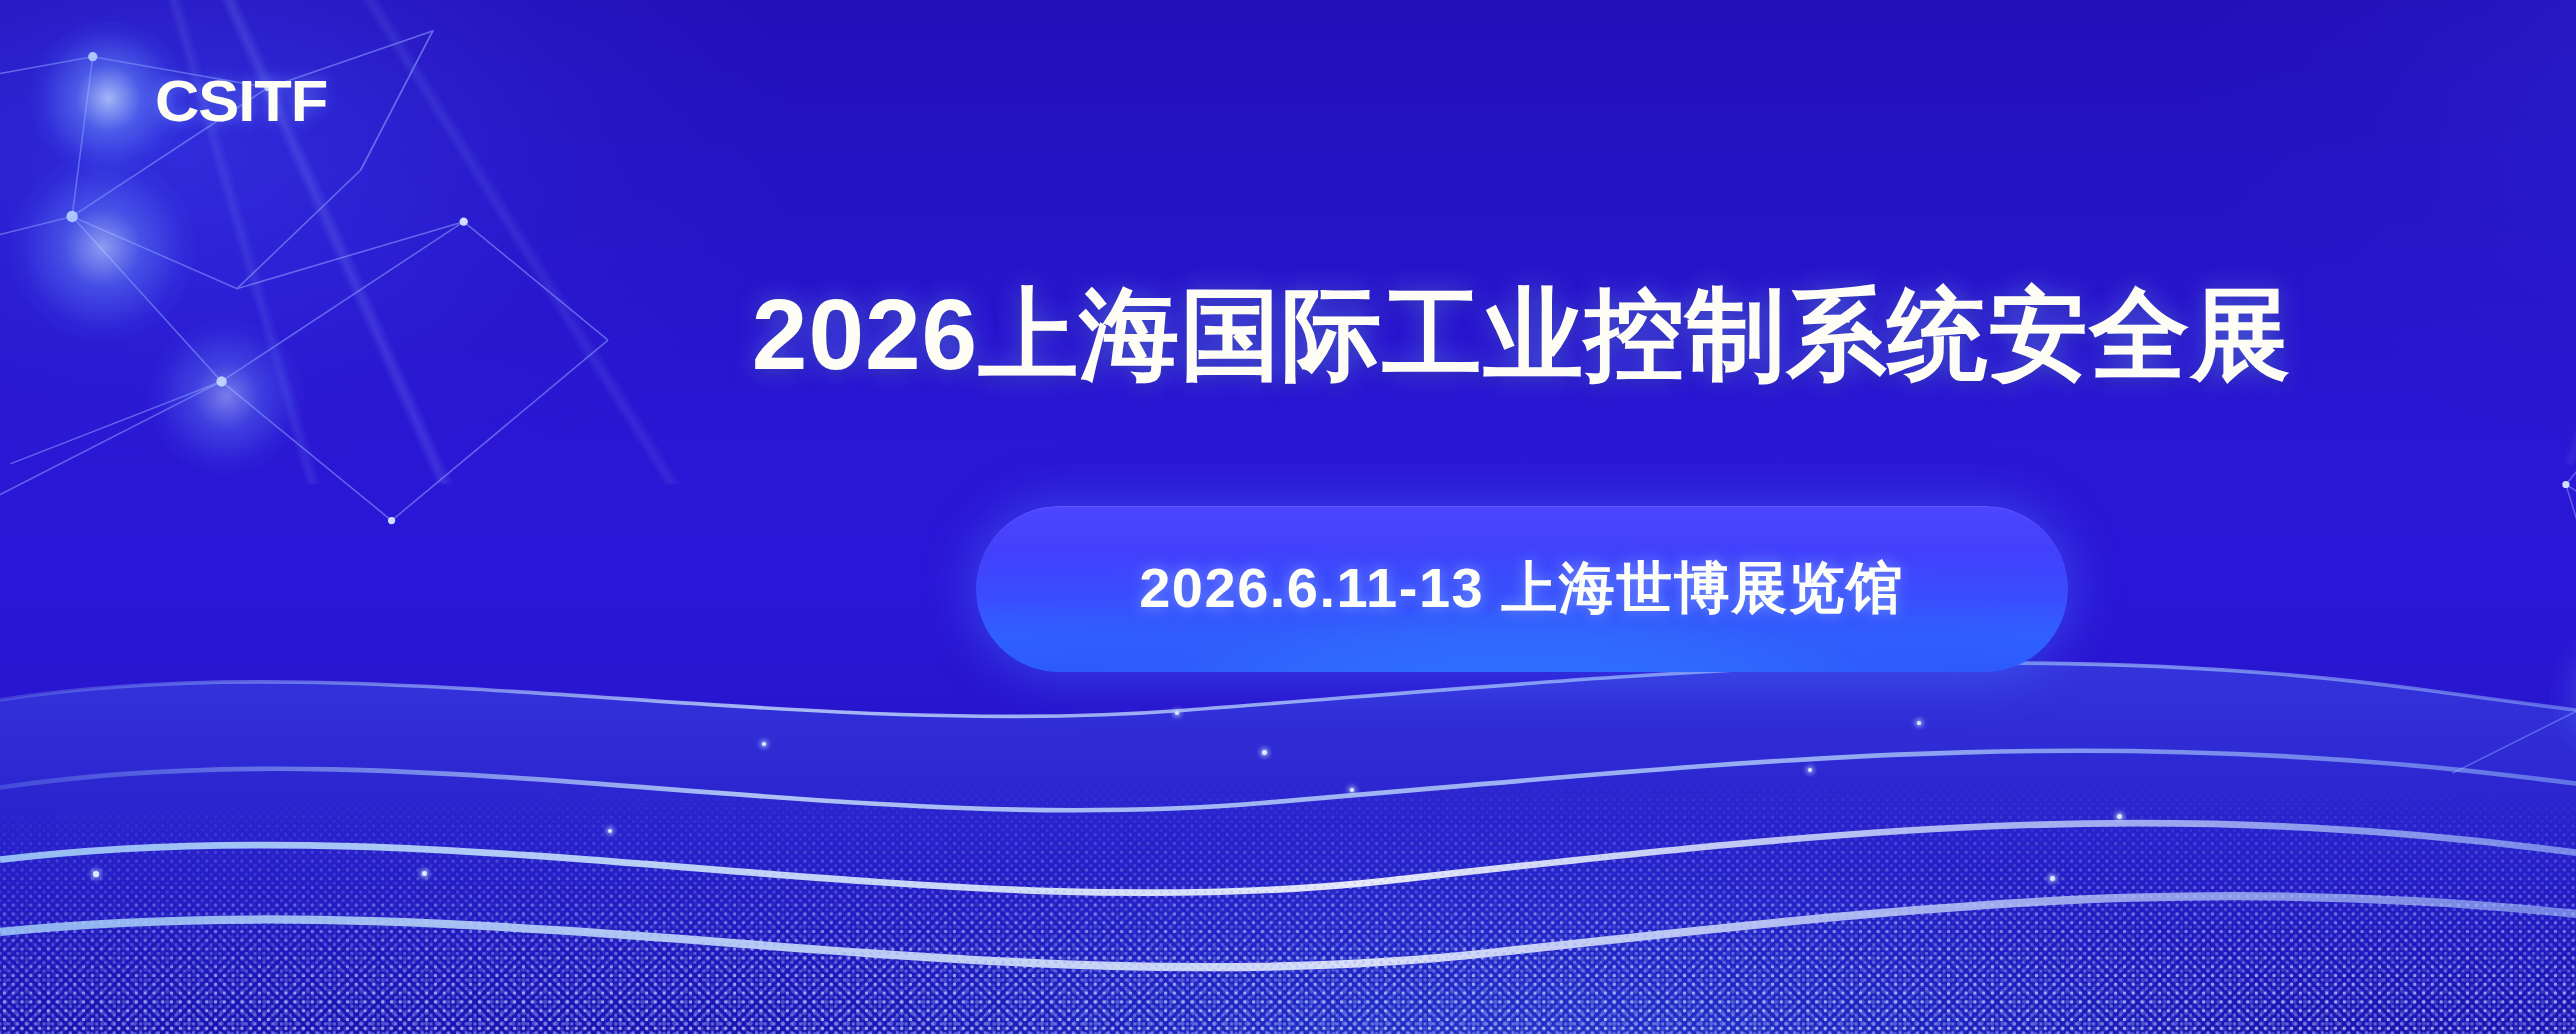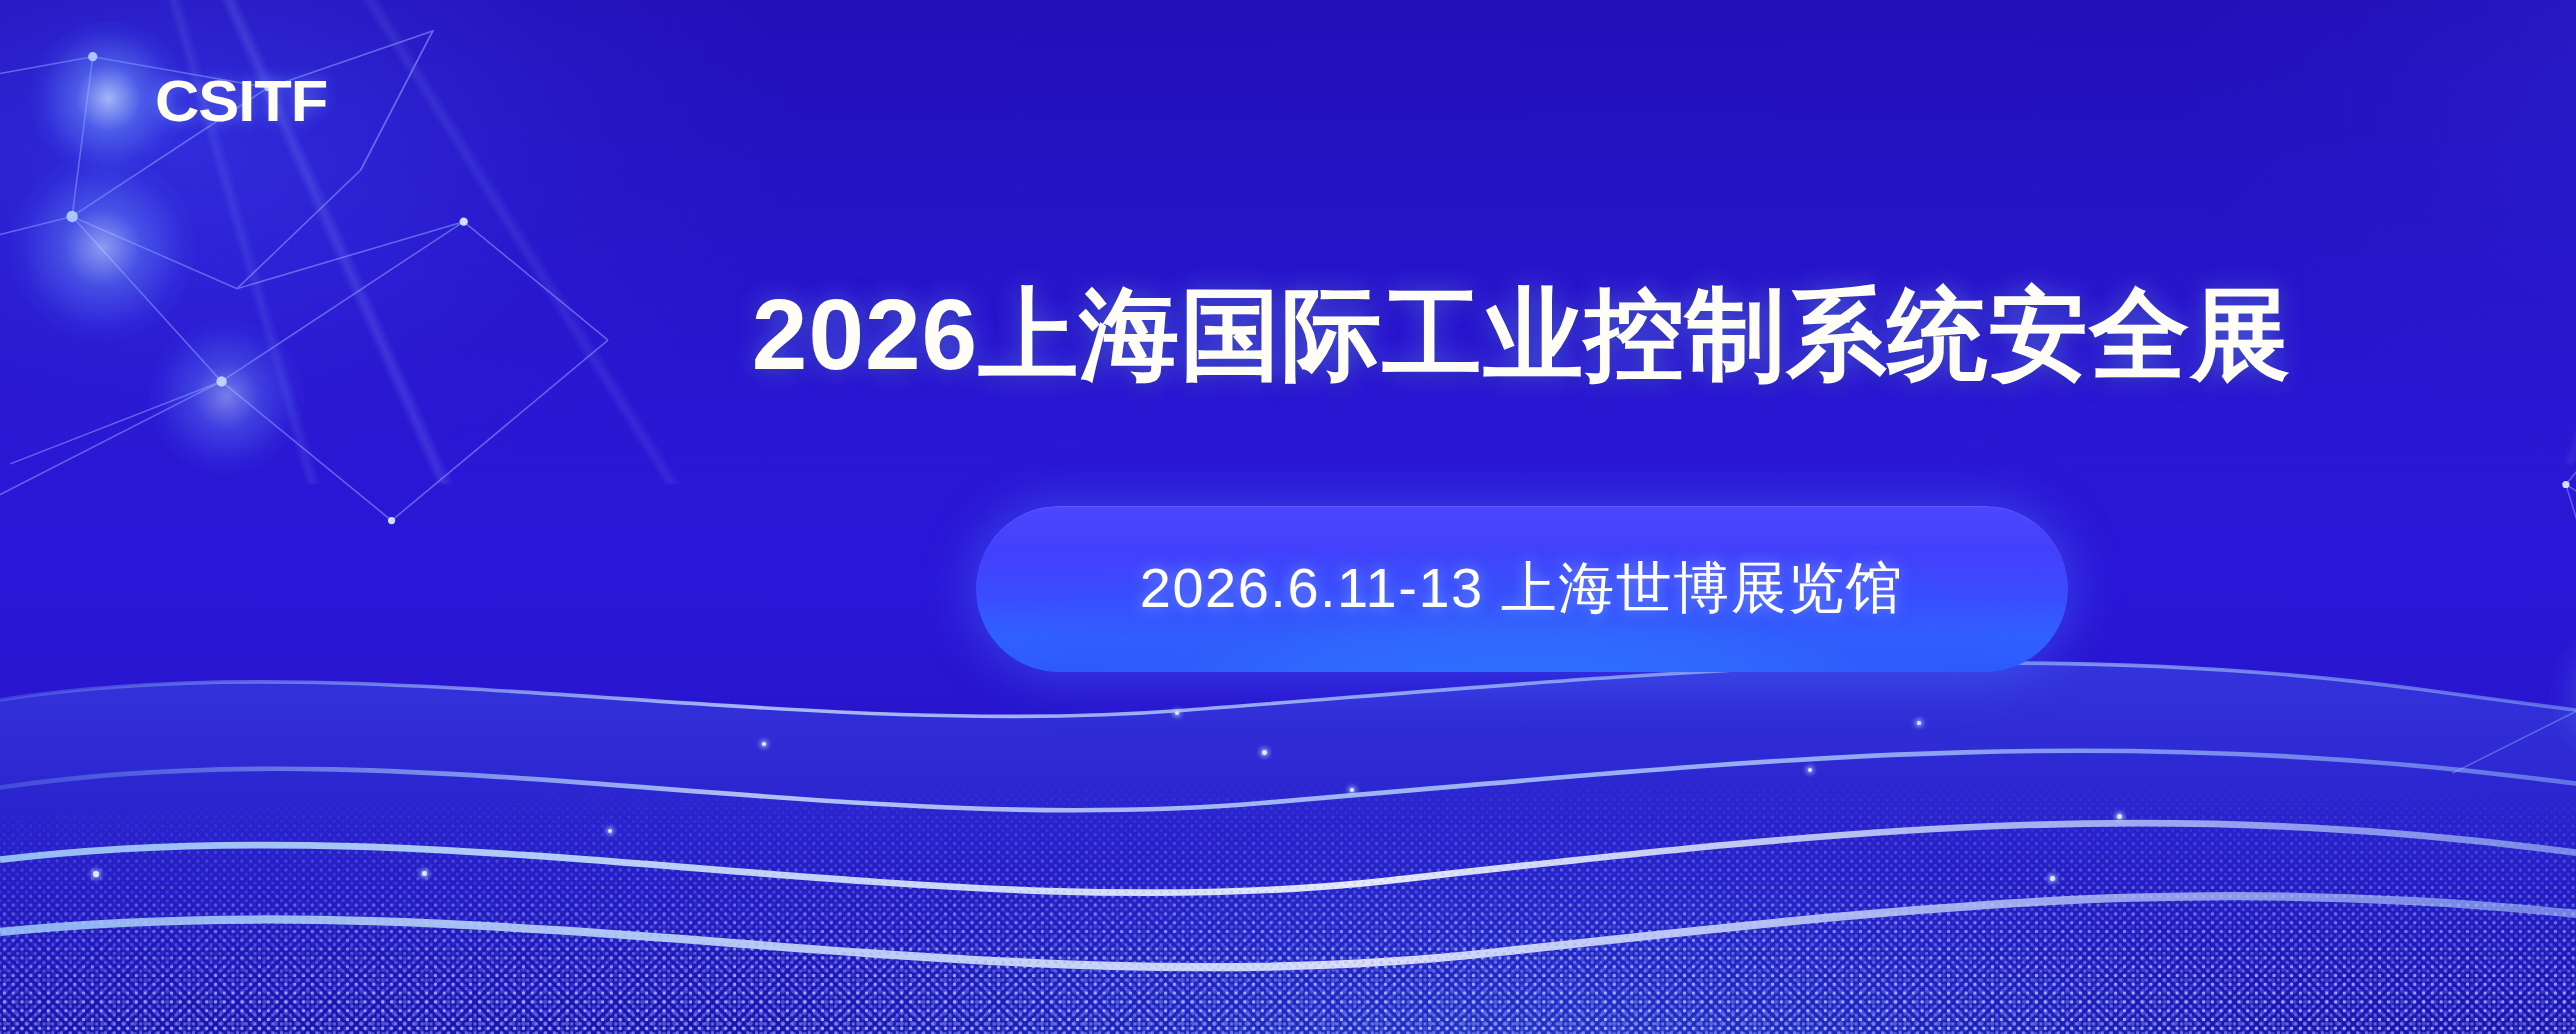--- a/index.html
+++ b/index.html
@@ -129,21 +129,21 @@
   }
   .pill::after {
     content: "";
     position: absolute; inset: 0;
     border-radius: 83px;
     background: radial-gradient(ellipse 62% 80% at 50% 112%, rgba(40,110,255,0.85) 0%, rgba(40,110,255,0) 70%);
     pointer-events: none;
   }
   .pill-text {
     position: relative; z-index: 2;
-    font-size: 56px; font-weight: 400;
+    font-size: 56px; font-weight: 700;
     color: #fefef8; letter-spacing: 1.5px;
     white-space: nowrap;
     text-shadow: 0 0 13.4px rgba(160,200,255,0.55);
   }
 </style>
 </head>
 <body>
 
 <div id="banner">
 

